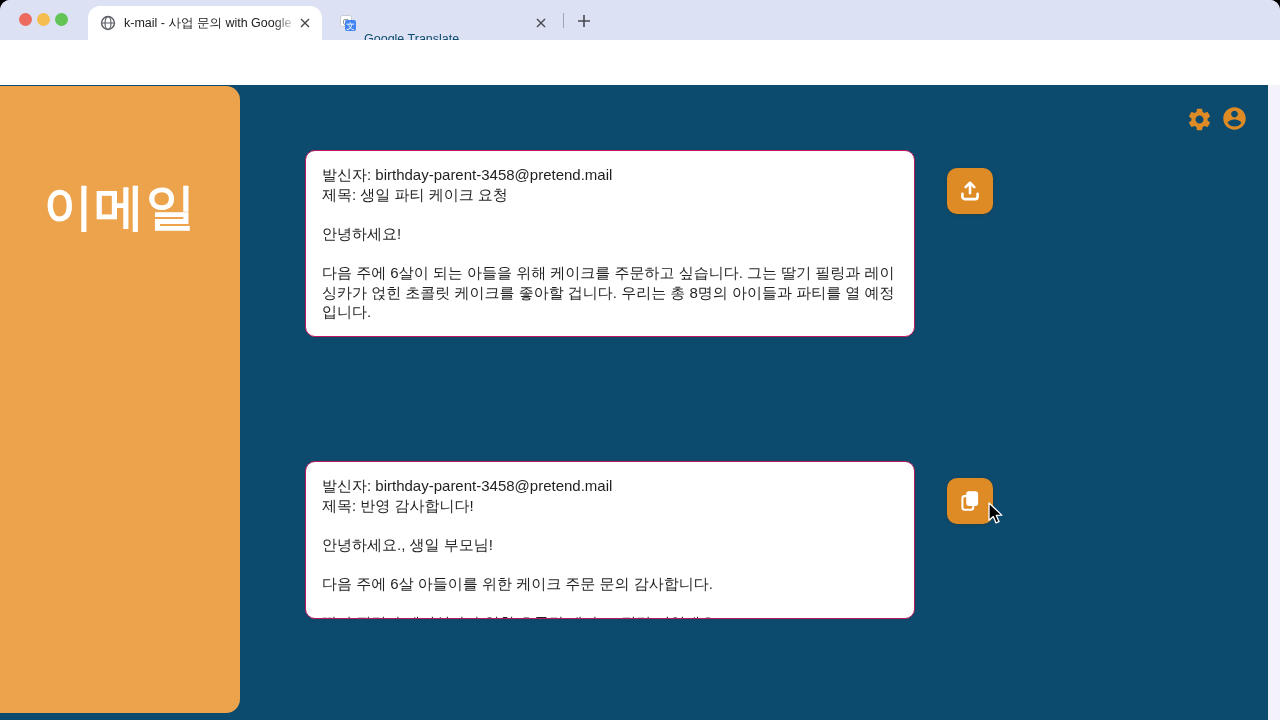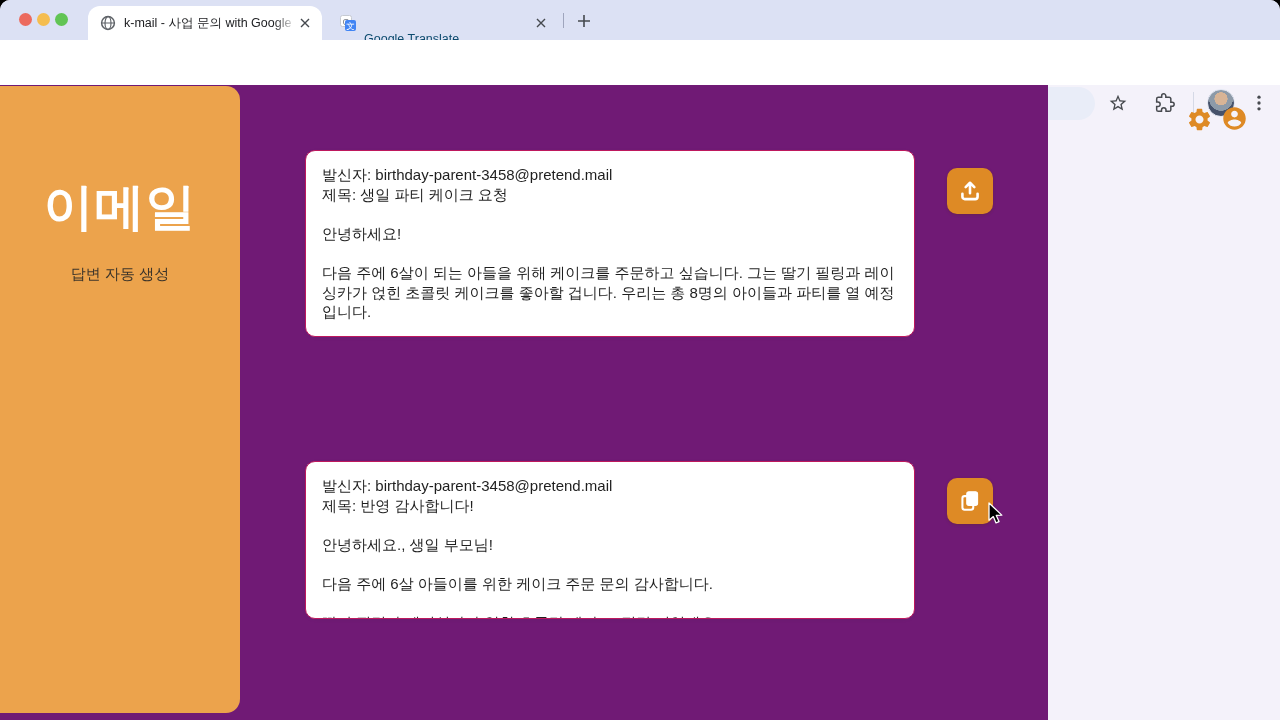--- a/index.html
+++ b/index.html
@@ -26,21 +26,21 @@
   .toolbar{position:absolute;left:0;top:40px;width:1280px;height:45px;background:#ffffff;}
   .nav-ico{position:absolute;top:53px;width:20px;height:20px;}
   .omnibox{position:absolute;left:120px;top:47px;width:975px;height:33px;background:#e9edf8;border-radius:17px;display:flex;align-items:center;}
   .site-chip{width:26px;height:26px;background:#fff;border-radius:50%;margin-left:3px;display:flex;align-items:center;justify-content:center;}
   .url{font-size:14px;color:#1f1f1f;margin-left:9px;letter-spacing:.2px;}
   .tb-right{position:absolute;top:53px;width:20px;height:20px;}
   .tb-sep{position:absolute;left:1193px;top:52px;width:1px;height:22px;background:#d5d9e6;}
   .avatar{position:absolute;left:1207px;top:49px;width:28px;height:28px;border-radius:50%;background:radial-gradient(circle at 50% 34%,#d8b496 0 30%,#8d9aa8 31% 55%,#46526b 56%);border:1px solid #e2e6f2;}
 
   
-  .page{position:absolute;left:0;top:85px;width:1048px;height:635px;background:#701a75;}
+  .page{position:absolute;left:0;top:85px;width:1268px;height:635px;background:#0c4a6e;}
   .sidebar{position:absolute;left:0;top:1px;width:240px;height:627px;background:#eca34c;border-radius:0 14px 14px 0;text-align:center;}
   .sb-title{margin-top:88px;font-size:50px;font-weight:bold;color:#ffffff;letter-spacing:1px;}
   .sb-sub{margin-top:24px;font-size:15px;color:#3b342a;}
 
   .hdr-ico{position:absolute;width:27px;height:27px;}
   .card{position:absolute;left:305px;width:610px;background:#ffffff;border:1px solid #be185d;border-radius:10px;box-shadow:0 1px 3px rgba(70,60,100,.14);padding:14px 16px;overflow:hidden;}
   .card .body{font-size:15px;line-height:19.6px;color:#1f1f1f;white-space:pre-line;}
   .sq-btn{position:absolute;left:947px;width:46px;height:46px;background:#de8a25;border:none;border-radius:10px;display:flex;align-items:center;justify-content:center;box-shadow:0 1px 3px rgba(80,50,0,.3);cursor:pointer;}
   .gen-btn{position:absolute;left:559px;top:330px;width:132px;height:38px;background:#de8a25;border:none;border-radius:8px;color:#ffffff;font-size:14px;font-weight:bold;box-shadow:0 2px 4px rgba(80,50,0,.3);cursor:pointer;margin-top:48px;}
   .gen-heading{position:absolute;left:320px;top:406px;font-size:25px;font-weight:bold;color:#d5862b;}
@@ -127,21 +127,20 @@
         <circle cx="12" cy="5" r="2" fill="#474a4f"></circle>
         <circle cx="12" cy="12" r="2" fill="#474a4f"></circle>
         <circle cx="12" cy="19" r="2" fill="#474a4f"></circle>
       </svg>
   </div>
 
   <div class="page">
 
     <div class="sidebar">
       <div class="sb-title">이메일</div>
-      <div class="sb-sub">답변 자동 생성</div>
     </div>
 
     <svg class="hdr-ico" style="left:1186px;top:21px" viewBox="0 0 24 24">
         <path d="M19.14,12.94c0.04-0.3,0.06-0.61,0.06-0.94c0-0.32-0.02-0.64-0.07-0.94l2.03-1.58c0.18-0.14,0.23-0.41,0.12-0.61l-1.92-3.32c-0.12-0.22-0.37-0.29-0.59-0.22l-2.39,0.96c-0.5-0.38-1.03-0.7-1.62-0.94L14.4,2.81c-0.04-0.24-0.24-0.41-0.48-0.41h-3.84c-0.24,0-0.43,0.17-0.47,0.41L9.25,5.35C8.66,5.59,8.12,5.92,7.63,6.29L5.24,5.33c-0.22-0.08-0.47,0-0.59,0.22L2.74,8.87C2.62,9.08,2.66,9.34,2.86,9.48l2.03,1.58C4.84,11.36,4.8,11.69,4.8,12s0.02,0.64,0.07,0.94l-2.03,1.58c-0.18,0.14-0.23,0.41-0.12,0.61l1.92,3.32c0.12,0.22,0.37,0.29,0.59,0.22l2.39-0.96c0.5,0.38,1.03,0.7,1.62,0.94l0.36,2.54c0.05,0.24,0.24,0.41,0.48,0.41h3.84c0.24,0,0.44-0.17,0.47-0.41l0.36-2.54c0.59-0.24,1.13-0.56,1.62-0.94l2.39,0.96c0.22,0.08,0.47,0,0.59-0.22l1.92-3.32c0.12-0.22,0.07-0.47-0.12-0.61L19.14,12.94z M12,15.6c-1.98,0-3.6-1.62-3.6-3.6s1.62-3.6,3.6-3.6s3.6,1.62,3.6,3.6S13.98,15.6,12,15.6z" fill="#de8a25"></path>
       </svg>
     <svg class="hdr-ico" style="left:1221px;top:20px" viewBox="0 0 24 24">
         <path d="M12 2C6.48 2 2 6.48 2 12s4.48 10 10 10 10-4.48 10-10S17.52 2 12 2zm0 3c1.66 0 3 1.34 3 3s-1.34 3-3 3-3-1.34-3-3 1.34-3 3-3zm0 14.2c-2.5 0-4.71-1.28-6-3.22.03-1.99 4-3.08 6-3.08 1.99 0 5.97 1.09 6 3.08-1.29 1.94-3.5 3.22-6 3.22z" fill="#de8a25"></path>
       </svg>
 
     <div class="card" style="top:65px;min-height:164px">

